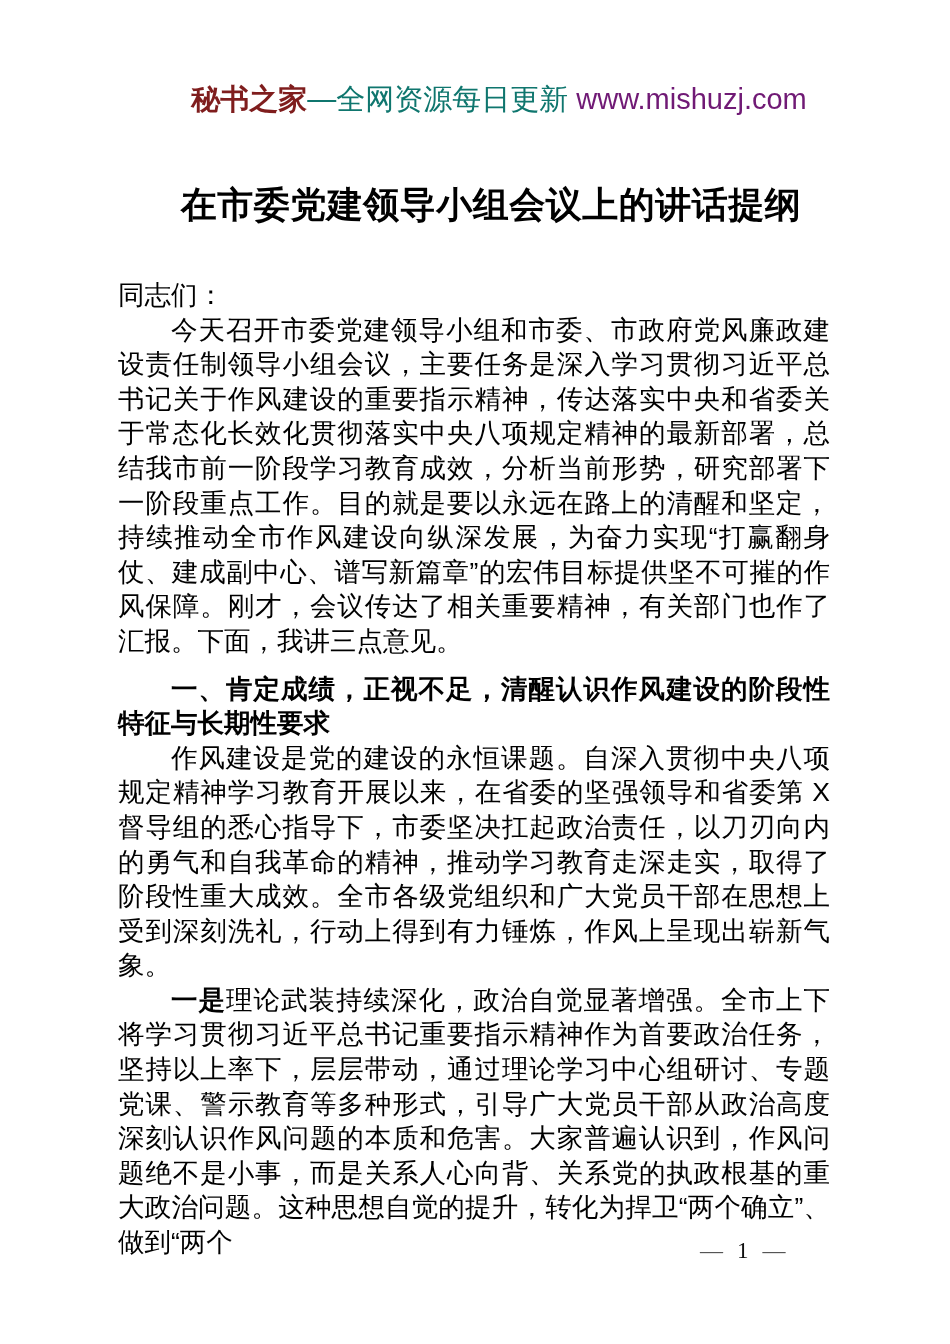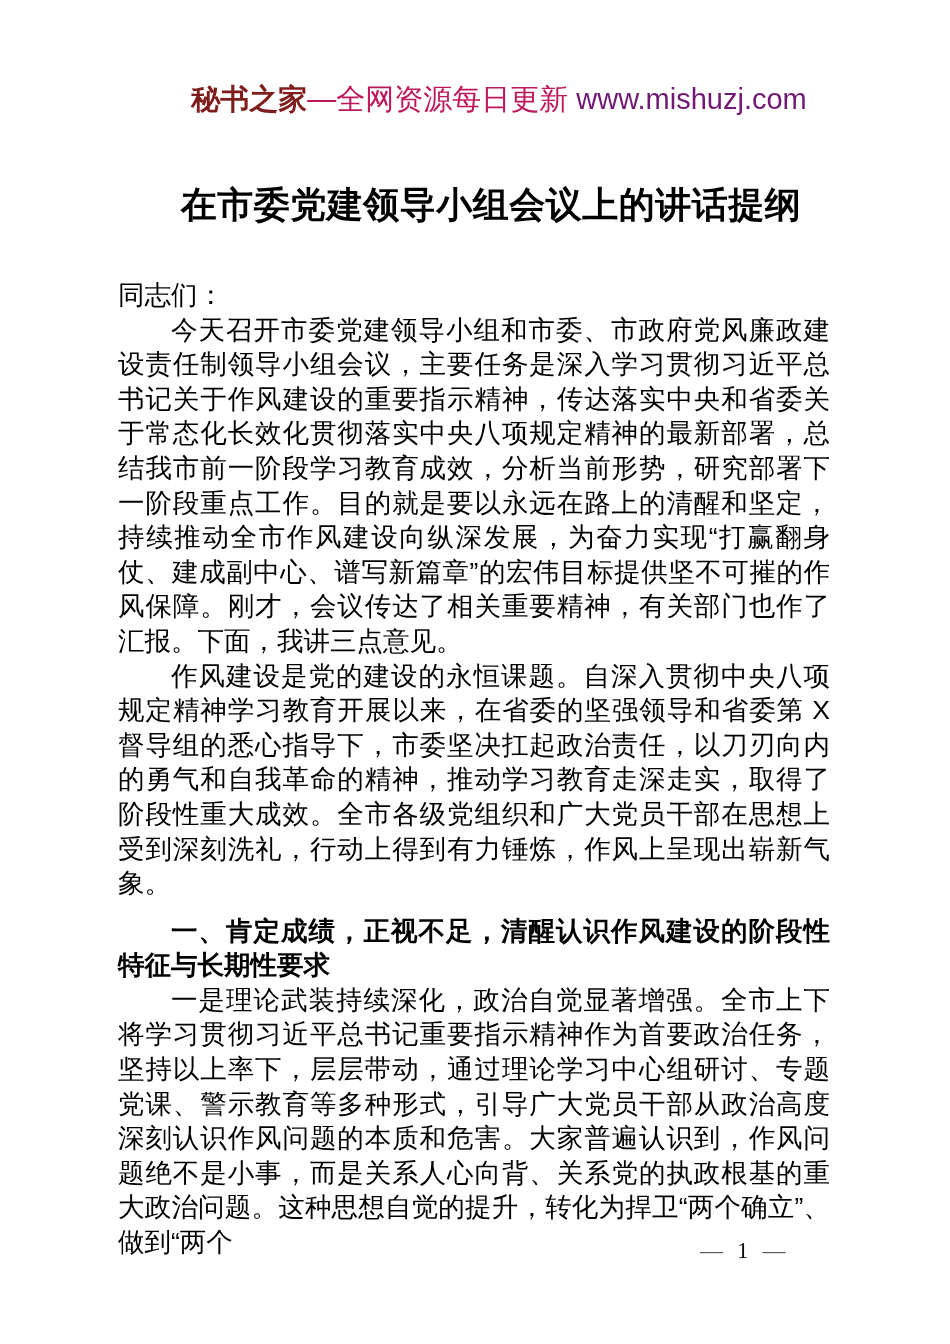--- a/index.html
+++ b/index.html
@@ -26,21 +26,21 @@
     font-size: 29px;
     line-height: 32px;
     white-space: nowrap;
   }
   .site-name {
     font-weight: bold;
     color: #7f1d1d;
     margin-left: 48px;
   }
   .tagline {
-    color: #be185d;
+    color: #0f766e;
   }
   .site-url {
     color: #701a75;
     text-decoration: none;
   }
   
   .doc-title {
     position: absolute;
     top: 181px;
     left: 0;
@@ -69,21 +69,21 @@
     text-indent: 2em;
   }
   .para.salutation {
     text-indent: 0;
   }
   .para.heading {
     font-weight: bold;
     margin-top: 13px;
   }
   .para b {
-    font-weight: normal;
+    font-weight: bold;
   }
   
   .page-number {
     position: absolute;
     top: 1238px;
     left: 700px;
     font-family: "Liberation Serif", serif;
     font-size: 23px;
     white-space: nowrap;
   }
@@ -102,22 +102,22 @@
 
   <div class="doc-header">
     <span class="site-name">秘书之家</span><span class="tagline">—全网资源每日更新 </span><span class="site-url">www.mishuzj.com</span>
   </div>
 
   <div class="doc-title">在市委党建领导小组会议上的讲话提纲</div>
 
   <div class="doc-body">
       <p class="para salutation">同志们：</p>
       <p class="para body">今天召开市委党建领导小组和市委、市政府党风廉政建设责任制领导小组会议，主要任务是深入学习贯彻习近平总书记关于作风建设的重要指示精神，传达落实中央和省委关于常态化长效化贯彻落实中央八项规定精神的最新部署，总结我市前一阶段学习教育成效，分析当前形势，研究部署下一阶段重点工作。目的就是要以永远在路上的清醒和坚定，持续推动全市作风建设向纵深发展，为奋力实现“打赢翻身仗、建成副中心、谱写新篇章”的宏伟目标提供坚不可摧的作风保障。刚才，会议传达了相关重要精神，有关部门也作了汇报。下面，我讲三点意见。</p>
+      <p class="para heading">一、肯定成绩，正视不足，清醒认识作风建设的阶段性特征与长期性要求</p>
       <p class="para body">作风建设是党的建设的永恒课题。自深入贯彻中央八项规定精神学习教育开展以来，在省委的坚强领导和省委第 X 督导组的悉心指导下，市委坚决扛起政治责任，以刀刃向内的勇气和自我革命的精神，推动学习教育走深走实，取得了阶段性重大成效。全市各级党组织和广大党员干部在思想上受到深刻洗礼，行动上得到有力锤炼，作风上呈现出崭新气象。</p>
-      <p class="para heading">一、肯定成绩，正视不足，清醒认识作风建设的阶段性特征与长期性要求</p>
       <p class="para body"><b>一是</b>理论武装持续深化，政治自觉显著增强。全市上下将学习贯彻习近平总书记重要指示精神作为首要政治任务，坚持以上率下，层层带动，通过理论学习中心组研讨、专题党课、警示教育等多种形式，引导广大党员干部从政治高度深刻认识作风问题的本质和危害。大家普遍认识到，作风问题绝不是小事，而是关系人心向背、关系党的执政根基的重大政治问题。这种思想自觉的提升，转化为捍卫“两个确立”、做到“两个</p>
     </div>
 
   <div class="page-number">
     <span class="dash">—</span><span class="num">1</span><span class="dash">—</span>
   </div>
 
 </div>
 
 </body></html>

